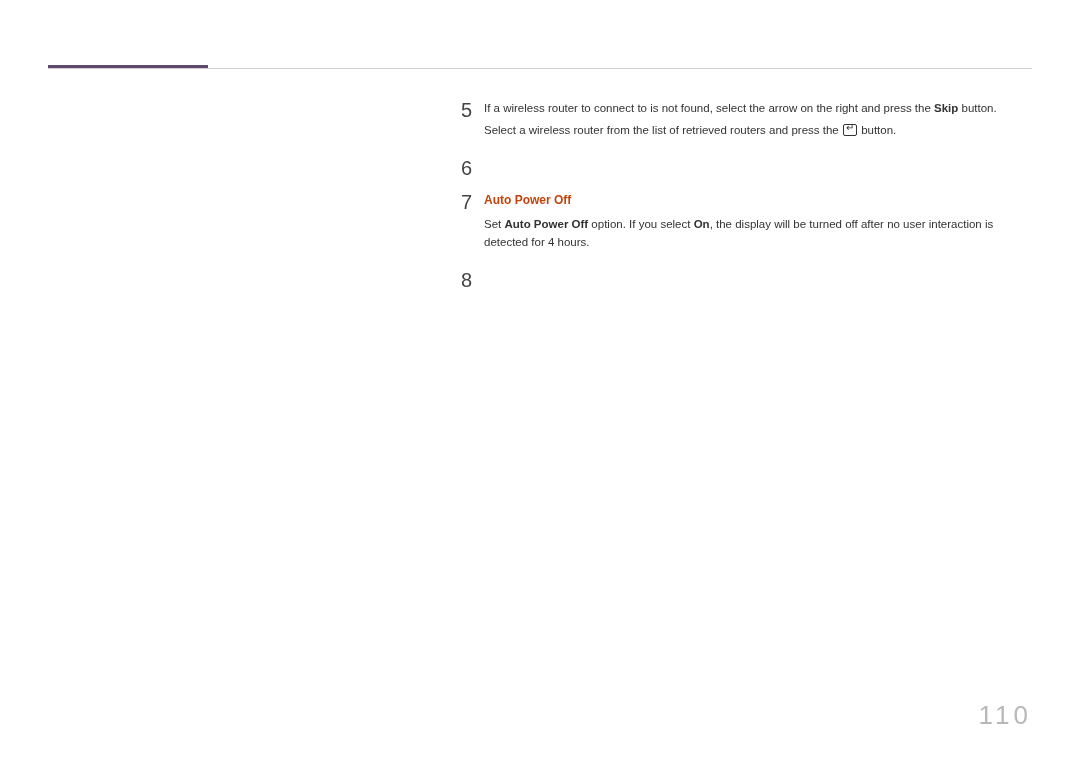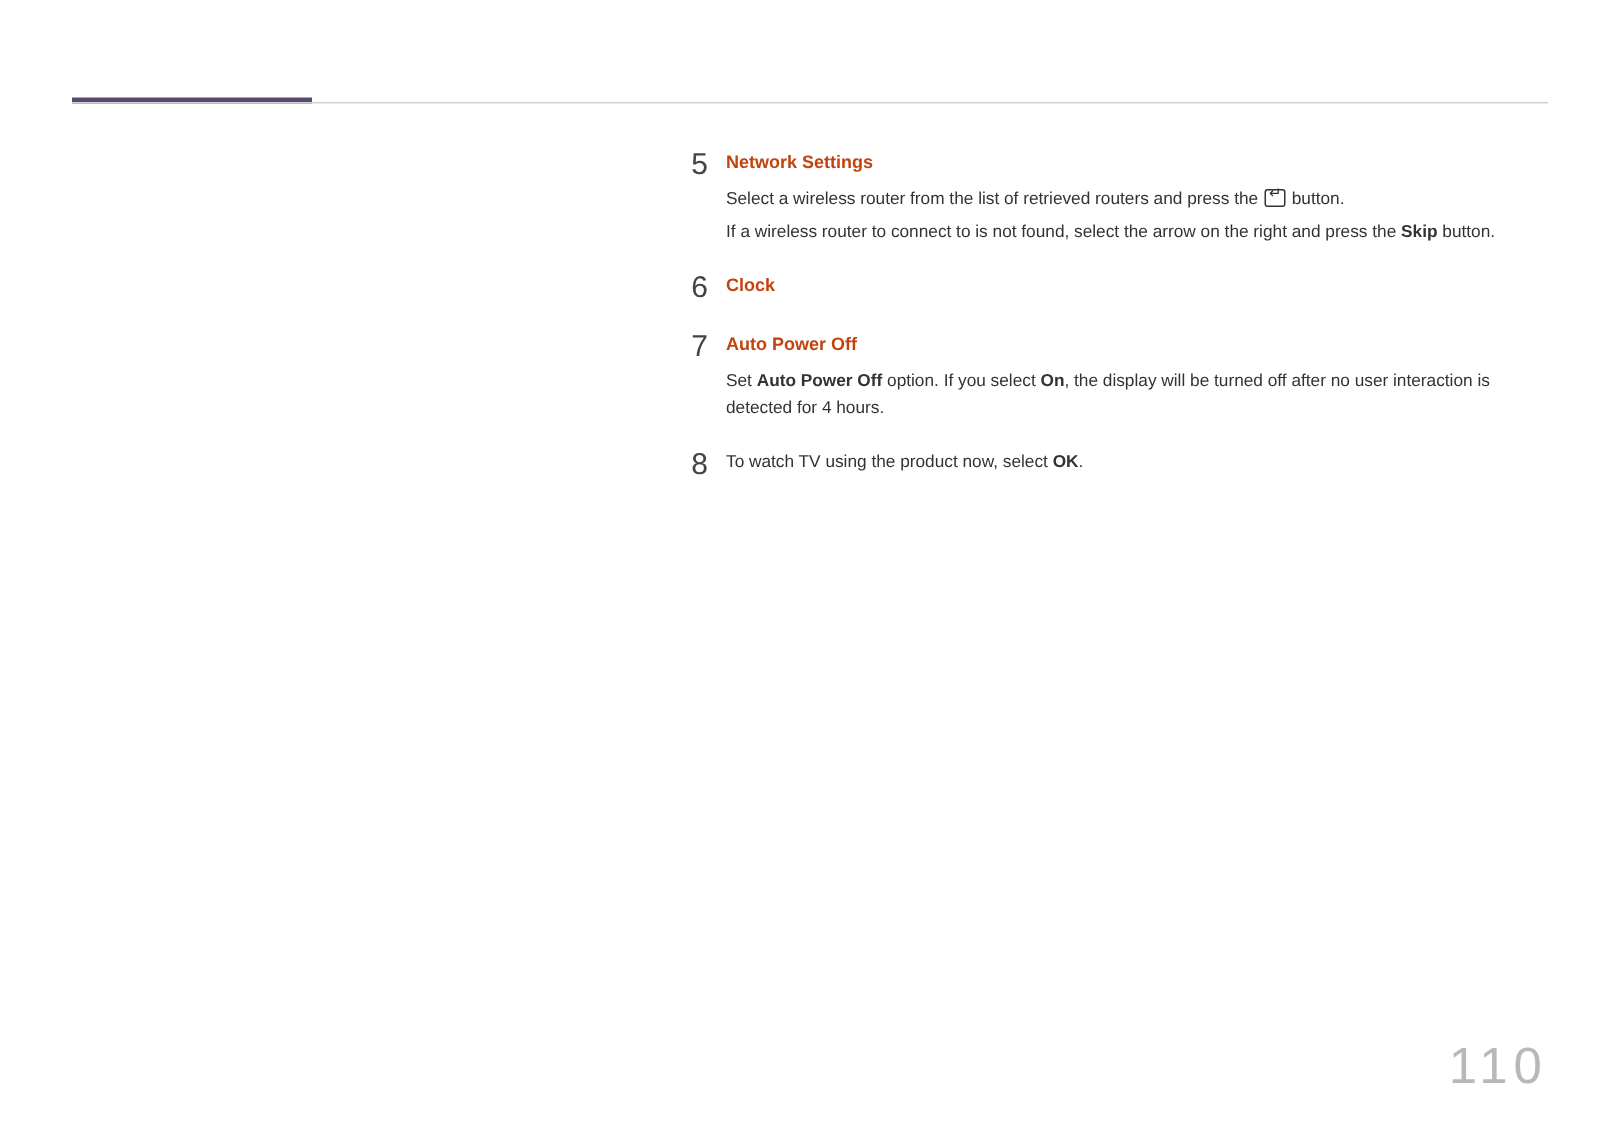--- a/index.html
+++ b/index.html
@@ -85,61 +85,56 @@
       position: absolute;
       left: 2px;
       top: -2px;
       font-size: 10px;
       line-height: 1;
     }
     .page-number {
       position: absolute;
       right: 48px;
       bottom: 32px;
-      font-size: 34px;
+      font-size: 26px;
       color: #b8b8b8;
       letter-spacing: 4px;
       font-weight: 300;
     }
   </style>
 </head>
 <body>
 
 <div class="top-accent"></div>
 <div class="top-rule"></div>
 
 <div class="content">
     <div class="step">
       <div class="step-num">5</div>
       <div class="step-body">
-        <div class="step-title">Network Settings</div>
         <div class="step-text">
+          <p><span>If a wireless router to connect to is not found, select the arrow on the right and press the </span><strong>Skip</strong><span> button.</span></p>
           <p><span>Select a wireless router from the list of retrieved routers and press the </span><span class="enter-icon"></span><span> button.</span></p>
-          <p><span>If a wireless router to connect to is not found, select the arrow on the right and press the </span><strong>Skip</strong><span> button.</span></p>
         </div>
       </div>
     </div>
     <div class="step">
       <div class="step-num">6</div>
       <div class="step-body">
-        <div class="step-title">Clock</div>
       </div>
     </div>
     <div class="step">
       <div class="step-num">7</div>
       <div class="step-body">
         <div class="step-title">Auto Power Off</div>
         <div class="step-text">
           <p><span>Set </span><strong>Auto Power Off</strong><span> option. If you select </span><strong>On</strong><span>, the display will be turned off after no user interaction is detected for 4 hours.</span></p>
         </div>
       </div>
     </div>
     <div class="step">
       <div class="step-num">8</div>
       <div class="step-body">
-        <div class="step-text">
-          <p><span>To watch TV using the product now, select </span><strong>OK</strong><span>.</span></p>
-        </div>
       </div>
     </div>
   </div>
 
 <div class="page-number">110</div>
 
 </body></html>

